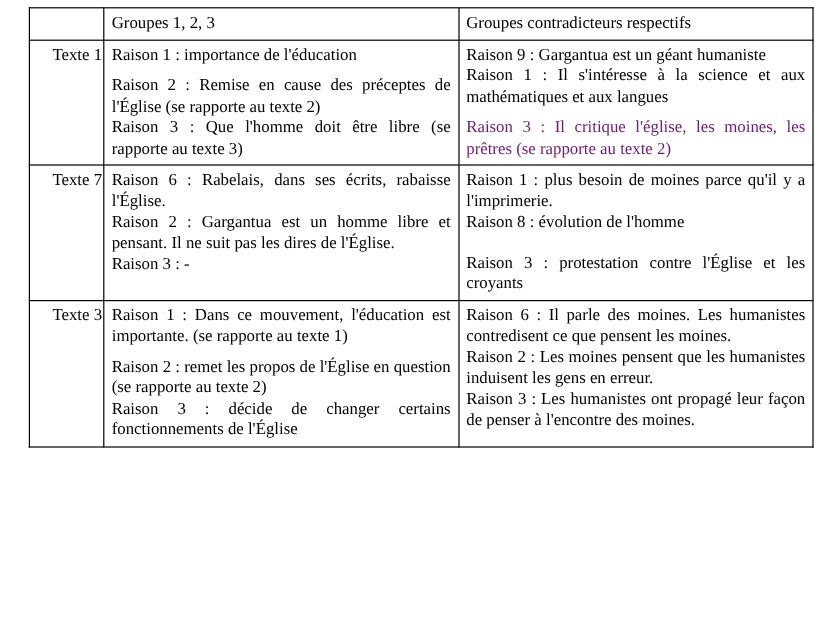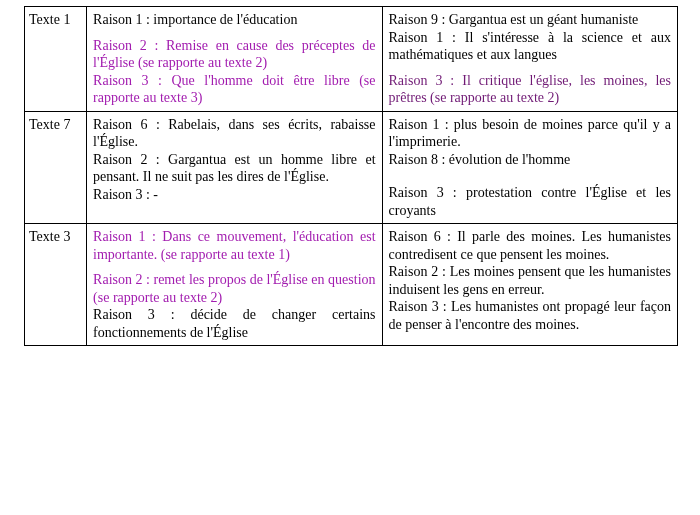--- a/index.html
+++ b/index.html
@@ -21,41 +21,46 @@
   col.c0{width:62px}
   col.c1{width:295px}
   col.c2{width:295px}
   td{
     border:1px solid #000;
     vertical-align:top;
     padding:4px 6px 4px 6px;
     line-height:1.25;
   }
   td.rowhead{
-    text-align:left;
+    text-align:right;
     white-space:nowrap;
     padding-left:4px;
     padding-right:1px;
   }
   .justify{text-align:justify}
-  .green{color:#a21caf}
+  .green{color:#000000}
   .red{color:#701a75}
   .sp{height:8px}
 </style>
 </head>
 <body>
 
 <table>
   <colgroup>
     <col class="c0">
       <col class="c1">
       <col class="c2">
   </colgroup>
 
   <tbody>
+      <tr>
+    <td></td>
+    <td>Groupes 1, 2, 3</td>
+    <td>Groupes contradicteurs respectifs</td>
+  </tr>
 
   <tr>
     <td class="rowhead">Texte 1</td>
     <td class="justify">
       <div>Raison 1 : importance de l'éducation</div>
       <div class="sp"></div>
       <div class="green">Raison 2 : Remise en cause des préceptes de l'Église (se rapporte au texte 2)</div>
       <div class="green">Raison 3 : Que l'homme doit être libre (se rapporte au texte 3)</div>
     </td>
     <td class="justify">

